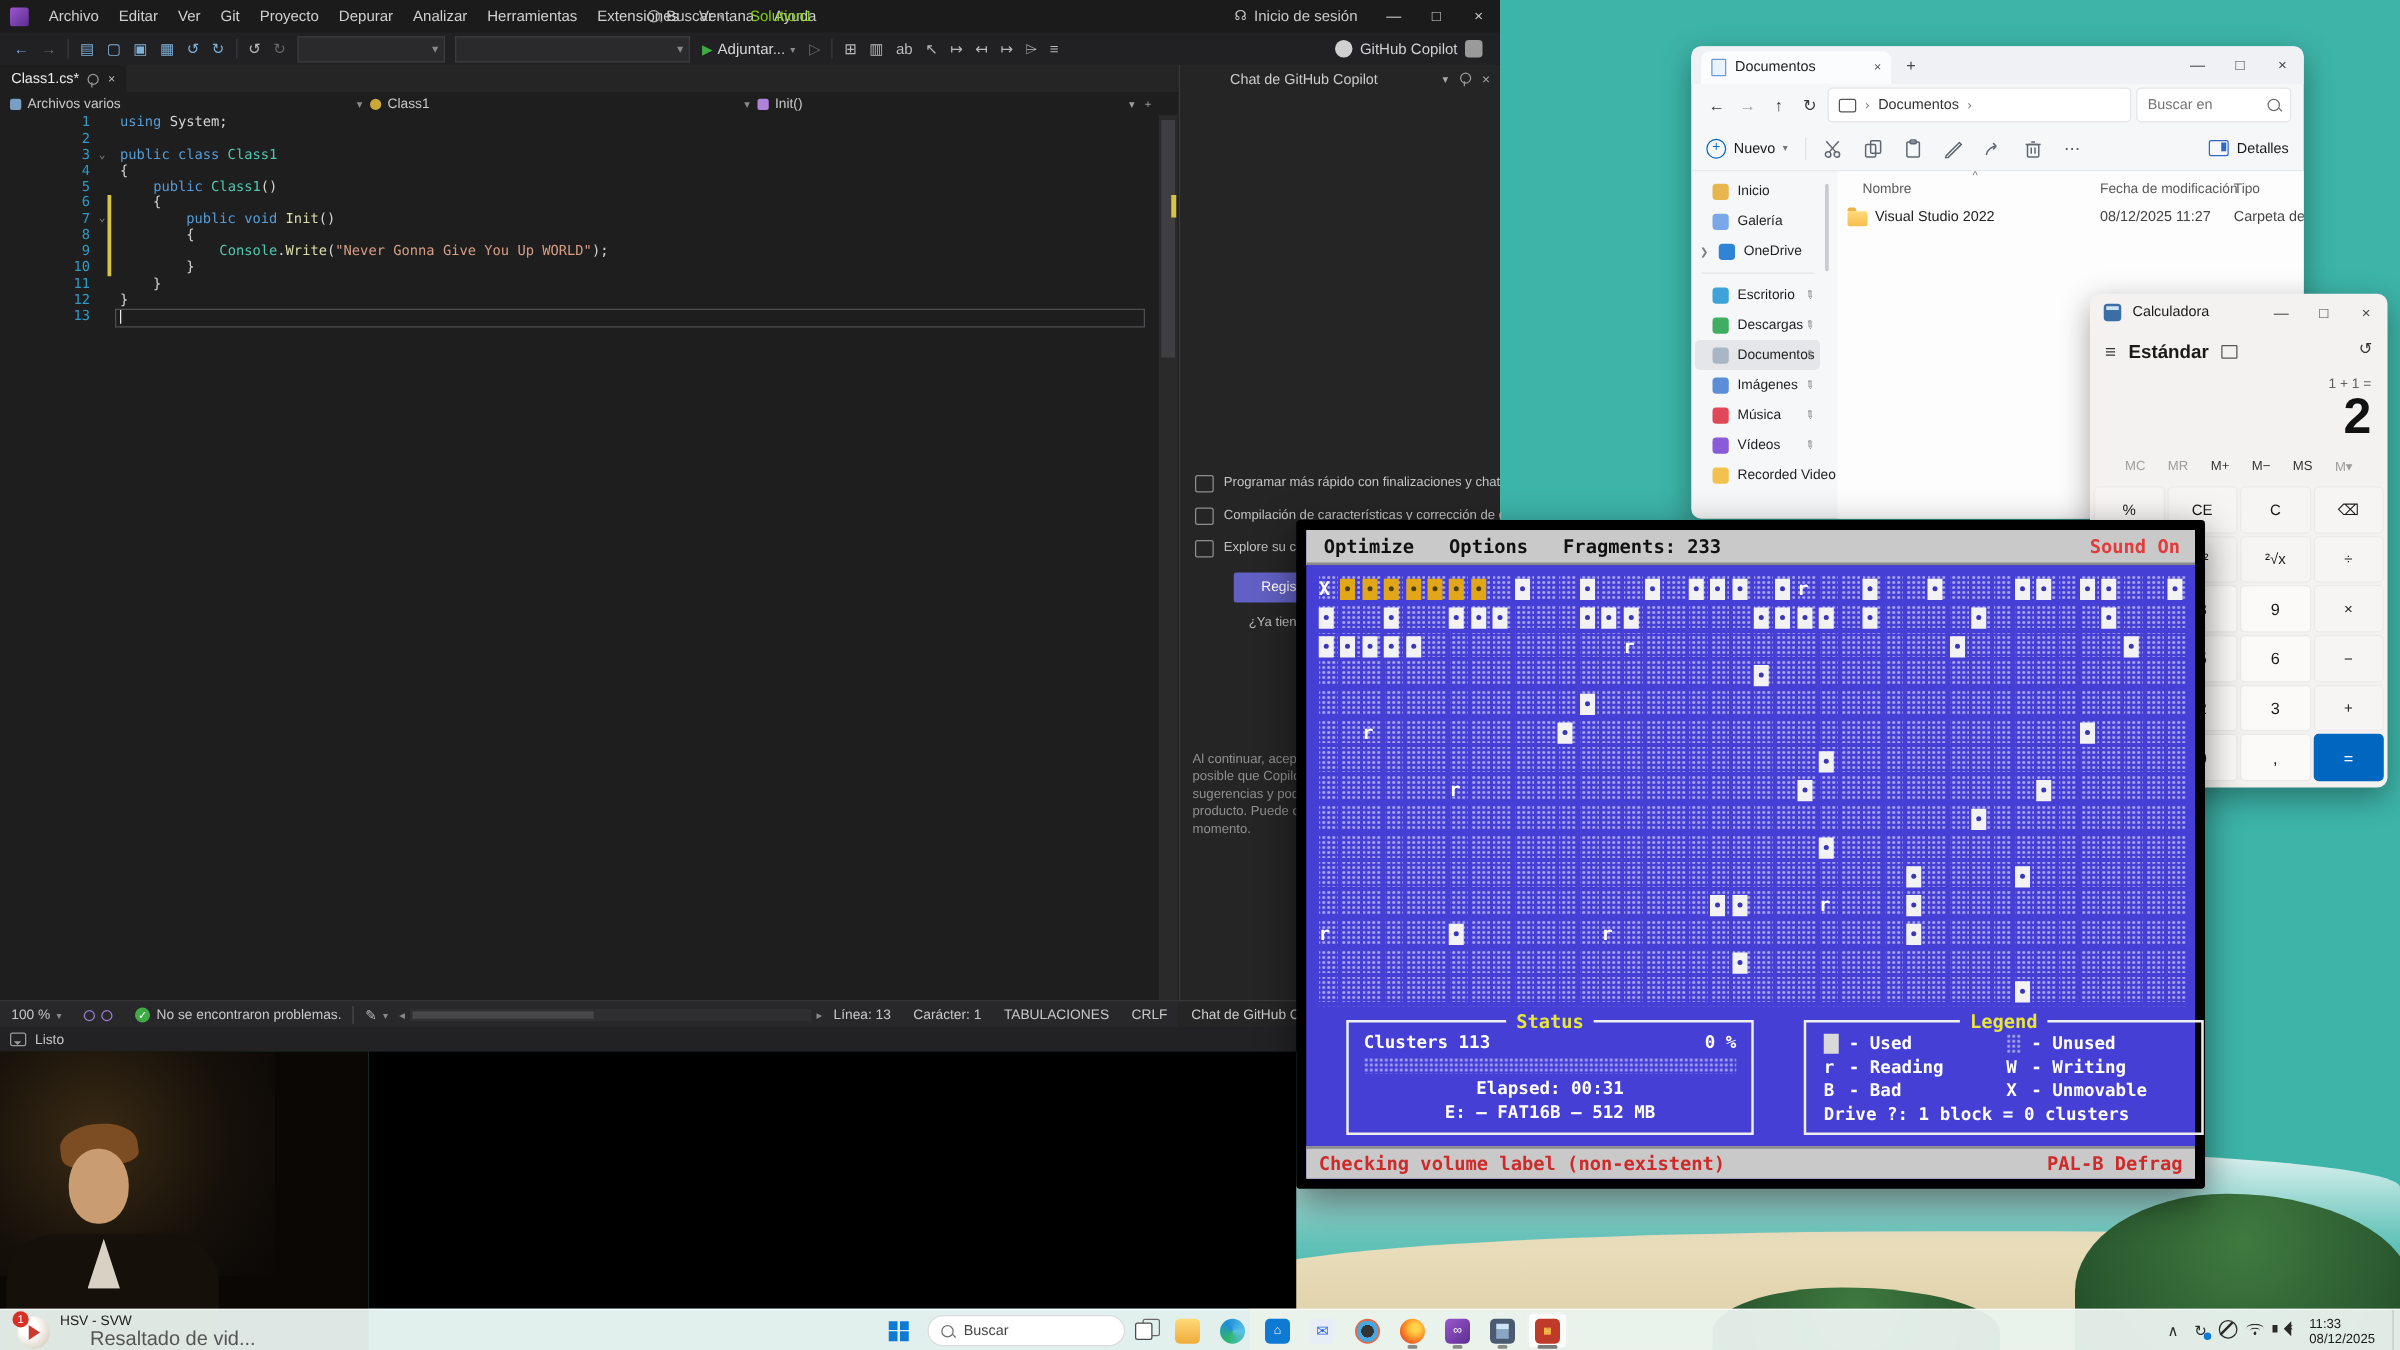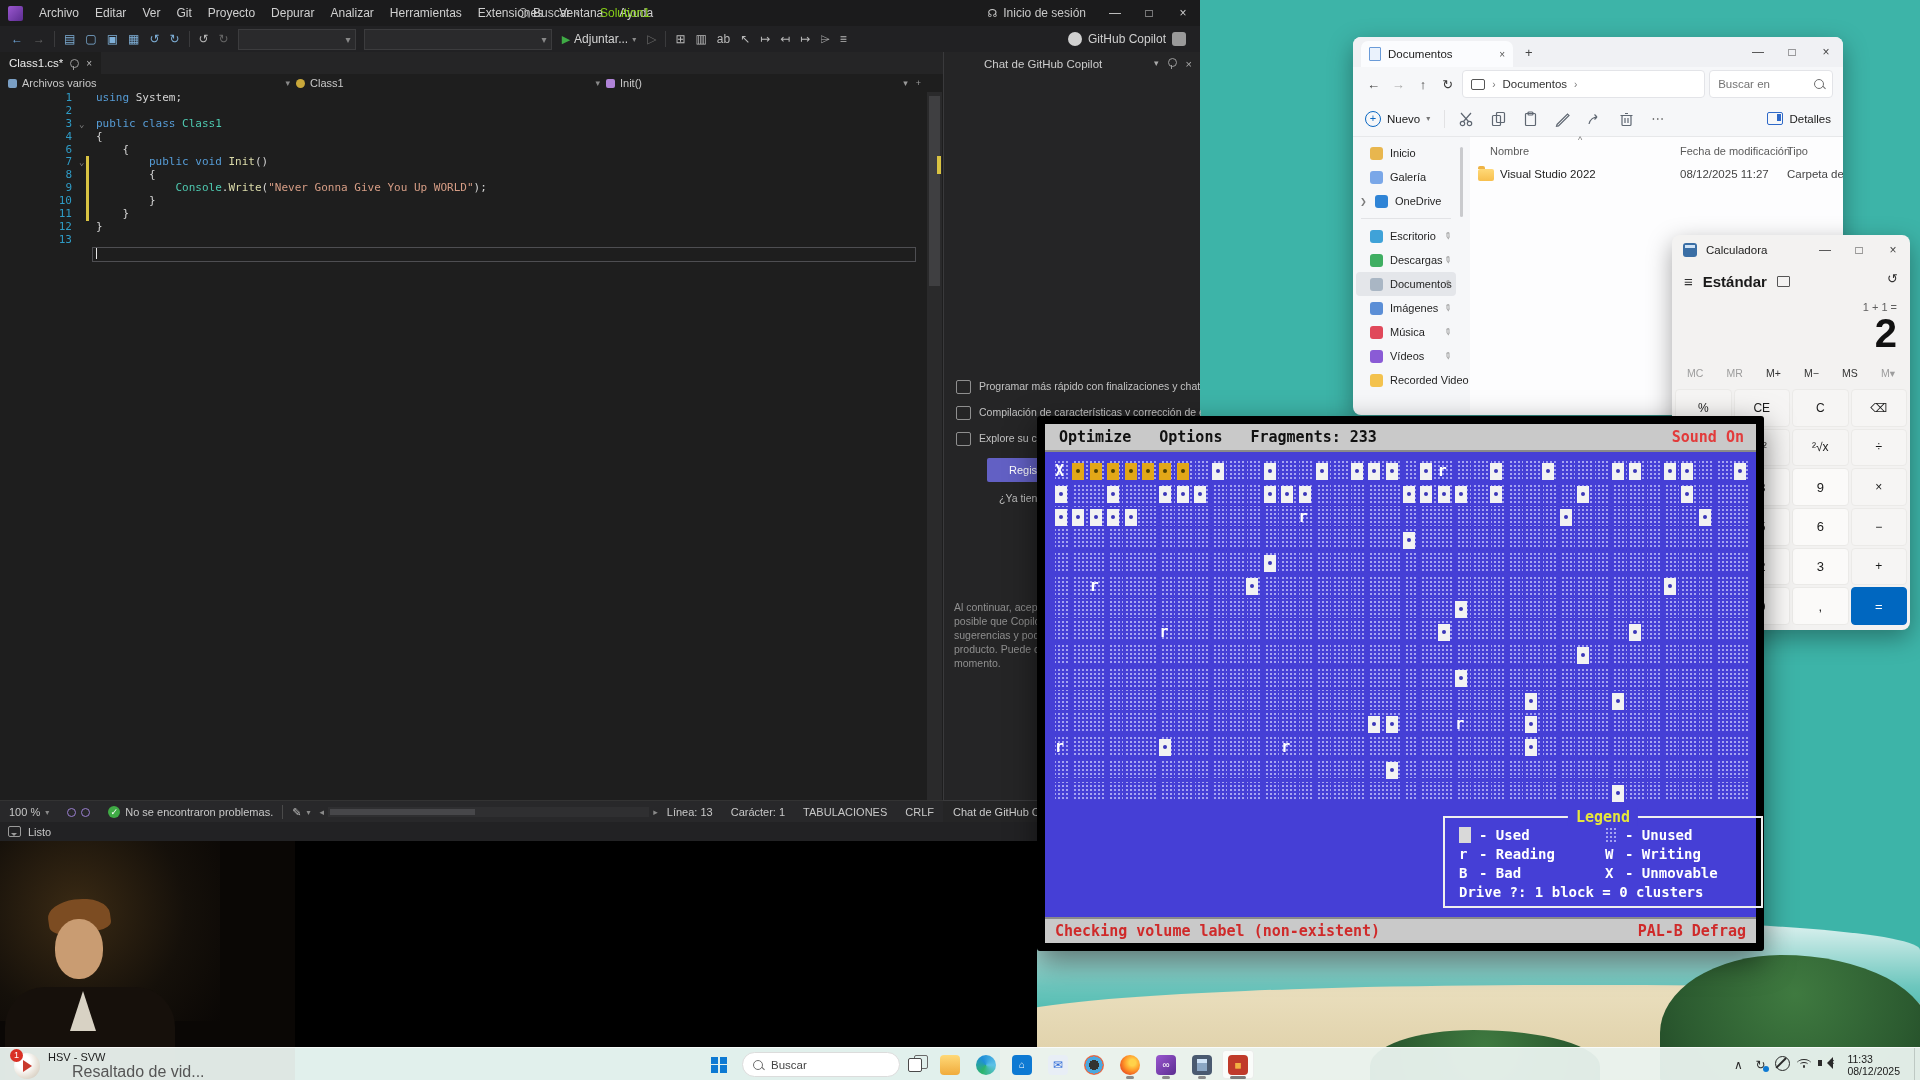--- a/index.html
+++ b/index.html
@@ -138,21 +138,21 @@
   .calc-ic{width:14px;height:14px;background:#3a6ea5;border-radius:3px;margin:0 9px 0 11px;position:relative;}
   .calc-ic::after{content:"";position:absolute;left:2px;top:2px;right:2px;height:3px;background:#cfe3f7;}
   #calc-controls{position:absolute;right:0;top:0;height:30px;display:flex;}
   #calc-mode{position:absolute;left:0;top:32px;width:100%;height:28px;display:flex;align-items:center;gap:10px;padding:0 12px;box-sizing:border-box;}
   #calc-mode .ham{font-size:15px;color:#333;}
   #calc-mode .modename{font-size:15px;font-weight:bold;color:#1a1a1a;}
   .kot{width:11px;height:9px;border:1.2px solid #555;border-radius:1px;}
   #calc-hist{position:absolute;right:12px;top:36px;font-size:13px;color:#333;}
   #calc-expr{position:absolute;right:13px;top:66px;font-size:11px;color:#5f5f5f;}
   #calc-result{position:absolute;right:13px;top:76px;font-size:40px;font-weight:600;color:#111;}
-  #calc-mem{position:absolute;left:0;top:132px;width:100%;height:18px;display:flex;justify-content:space-between;padding:0 15px;box-sizing:border-box;font-size:10.5px;}
+  #calc-mem{position:absolute;left:0;top:132px;width:100%;height:18px;display:flex;justify-content:space-between;padding:0 28px;box-sizing:border-box;font-size:10.5px;}
   #calc-keys{position:absolute;left:3px;top:154px;width:232px;height:236px;display:grid;grid-template-columns:repeat(4,1fr);grid-template-rows:repeat(6,1fr);gap:2px;}
   .key{background:#fbfaf9;border:1px solid #ebeae8;border-radius:4px;display:flex;align-items:center;justify-content:center;font-size:13px;color:#1a1a1a;}
   .key.fn{background:#f6f5f4;font-size:12px;}
   .key.eq{background:#0067c0;color:#fff;border-color:#0067c0;}
 
   
   #defrag{left:1037px;top:416px;width:727px;height:535px;background:#000;z-index:40;border-radius:3px;box-shadow:0 10px 30px rgba(0,0,0,.5);}
   #df-inner{position:absolute;left:8px;top:8px;right:8px;bottom:8px;background:#453fd6;}
   #df-menubar{position:absolute;left:0;top:0;width:100%;height:28px;background:#c9c9c9;border-bottom:2px solid #8a8a8a;display:flex;align-items:center;font-family:"DejaVu Sans Mono",monospace;font-weight:bold;font-size:15px;color:#111;box-sizing:border-box;}
   .df-menu-item{padding:0 14px;}
@@ -323,20 +323,21 @@
       <span>+</span>
     </span>
   </div>
 
   <div id="gutter-strip" class="abs"></div>
   <div id="editor" class="abs">
       <div class="code-row"><span class="ln">1</span><span class="ct"><span class="tok-kw">using</span><span class="tok-pl"> System;</span></span></div>
       <div class="code-row"><span class="ln">2</span><span class="ct"></span></div>
       <div class="code-row"><span class="ln">3</span><span class="fold">⌄</span><span class="ct"><span class="tok-kw">public class </span><span class="tok-ty">Class1</span></span></div>
       <div class="code-row"><span class="ln">4</span><span class="ct"><span class="tok-pl">{</span></span></div>
+      <div class="code-row"><span class="ln">5</span><span class="ct"><span class="tok-pl">    </span><span class="tok-kw">public </span><span class="tok-ty">Class1</span><span class="tok-pl">()</span></span></div>
       <div class="code-row"><span class="ln">6</span><span class="ct"><span class="tok-pl">    {</span></span></div>
       <div class="code-row"><span class="ln">7</span><span class="fold">⌄</span><span class="ct"><span class="tok-pl">        </span><span class="tok-kw">public </span><span class="tok-kw">void </span><span class="tok-me">Init</span><span class="tok-pl">()</span></span></div>
       <div class="code-row"><span class="ln">8</span><span class="ct"><span class="tok-pl">        {</span></span></div>
       <div class="code-row"><span class="ln">9</span><span class="ct"><span class="tok-pl">            </span><span class="tok-ty">Console</span><span class="tok-pl">.</span><span class="tok-me">Write</span><span class="tok-pl">(</span><span class="tok-st">"Never Gonna Give You Up WORLD"</span><span class="tok-pl">);</span></span></div>
       <div class="code-row"><span class="ln">10</span><span class="ct"><span class="tok-pl">        }</span></span></div>
       <div class="code-row"><span class="ln">11</span><span class="ct"><span class="tok-pl">    }</span></span></div>
       <div class="code-row"><span class="ln">12</span><span class="ct"><span class="tok-pl">}</span></span></div>
       <div class="code-row"><span class="ln">13</span><span class="ct"></span></div>
     </div>
   <div id="mod-bar" class="abs"></div>
@@ -687,20 +688,30 @@
         <span class="blk" style="left: 332.6px; top: 256px;"></span>
         <span class="gchar" style="left: 402.2px; top: 256px;">r</span>
         <span class="blk" style="left: 471.8px; top: 256px;"></span>
         <span class="gchar" style="left: 2px; top: 279px;">r</span>
         <span class="blk" style="left: 106.4px; top: 279px;"></span>
         <span class="gchar" style="left: 228.2px; top: 279px;">r</span>
         <span class="blk" style="left: 471.8px; top: 279px;"></span>
         <span class="blk" style="left: 332.6px; top: 302px;"></span>
         <span class="blk" style="left: 558.8px; top: 325px;"></span>
       </div>
+    <div id="df-status" class="df-box">
+      <span class="df-box-title">Status</span>
+      <div style="display:flex;justify-content:space-between;padding:8px 12px 0 12px;">
+        <span>Clusters 113</span>
+        <span>0 %</span>
+      </div>
+      <div class="dither-demo" style="margin:4px 12px 0 12px;height:13px;"></div>
+      <div style="text-align:center;margin-top:4px;">Elapsed: 00:31</div>
+      <div style="text-align:center;margin-top:3px;">E: — FAT16B — 512 MB</div>
+    </div>
     <div id="df-legend" class="df-box">
       <span class="df-box-title">Legend</span>
       <div id="df-legend-grid" style="display:grid;grid-template-columns:1fr 1fr;padding:8px 10px 0 14px;row-gap:1px;">
           <div class="lg-row">
             <span class="lg-sample" style="background: rgb(217, 217, 217);"></span>
             <span>- Used</span>
           </div>
           <div class="lg-row">
             <span class="lg-sample dither-demo"></span>
             <span>- Unused</span>

